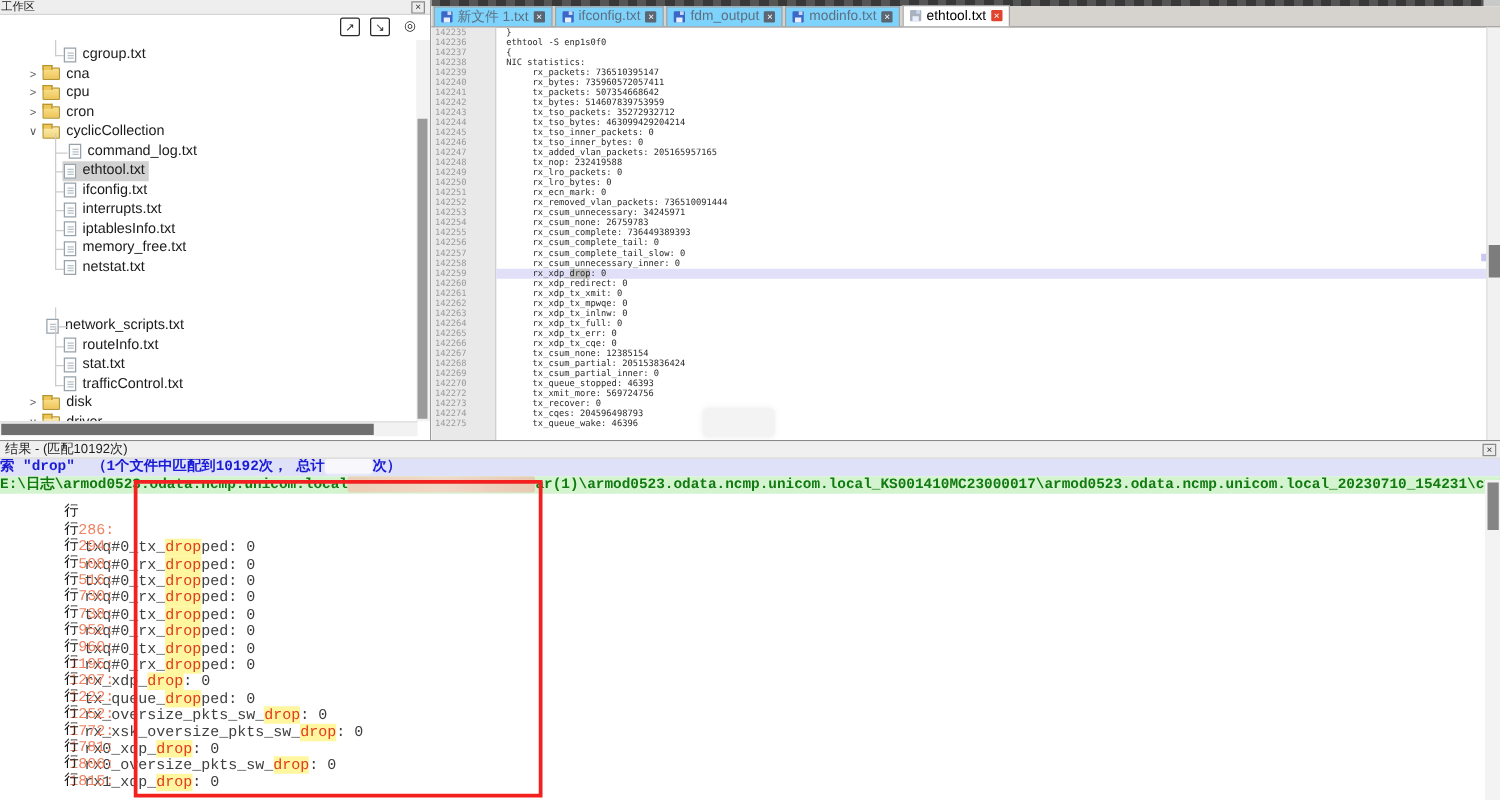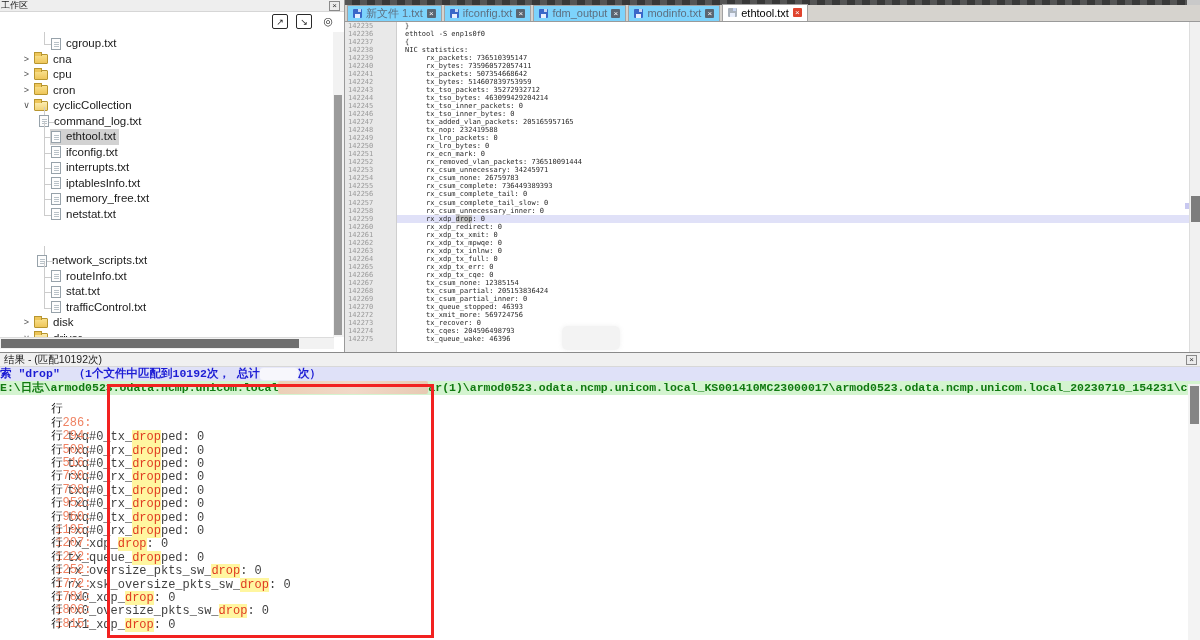--- a/index.html
+++ b/index.html
@@ -161,21 +161,21 @@
             <span class="tw-label">cron</span>
           </span>
         </div>
         <div class="tree-row" style="padding-left: 20px;">
           <span class="tw-arrow">∨</span>
           <span class="sel-wrap">
             <span class="tw-icon folder open"></span>
             <span class="tw-label">cyclicCollection</span>
           </span>
         </div>
-        <div class="tree-row child" style="padding-left: 38px; align-items: flex-end;">
+        <div class="tree-row child" style="padding-left: 54px; align-items: flex-end;">
 
           <span class="sel-wrap">
             <span class="tw-icon file"></span>
             <span class="tw-label">command_log.txt</span>
           </span>
         </div>
         <div class="tree-row child selected" style="padding-left: 50px;">
 
           <span class="sel-wrap">
             <span class="tw-icon file"></span>

